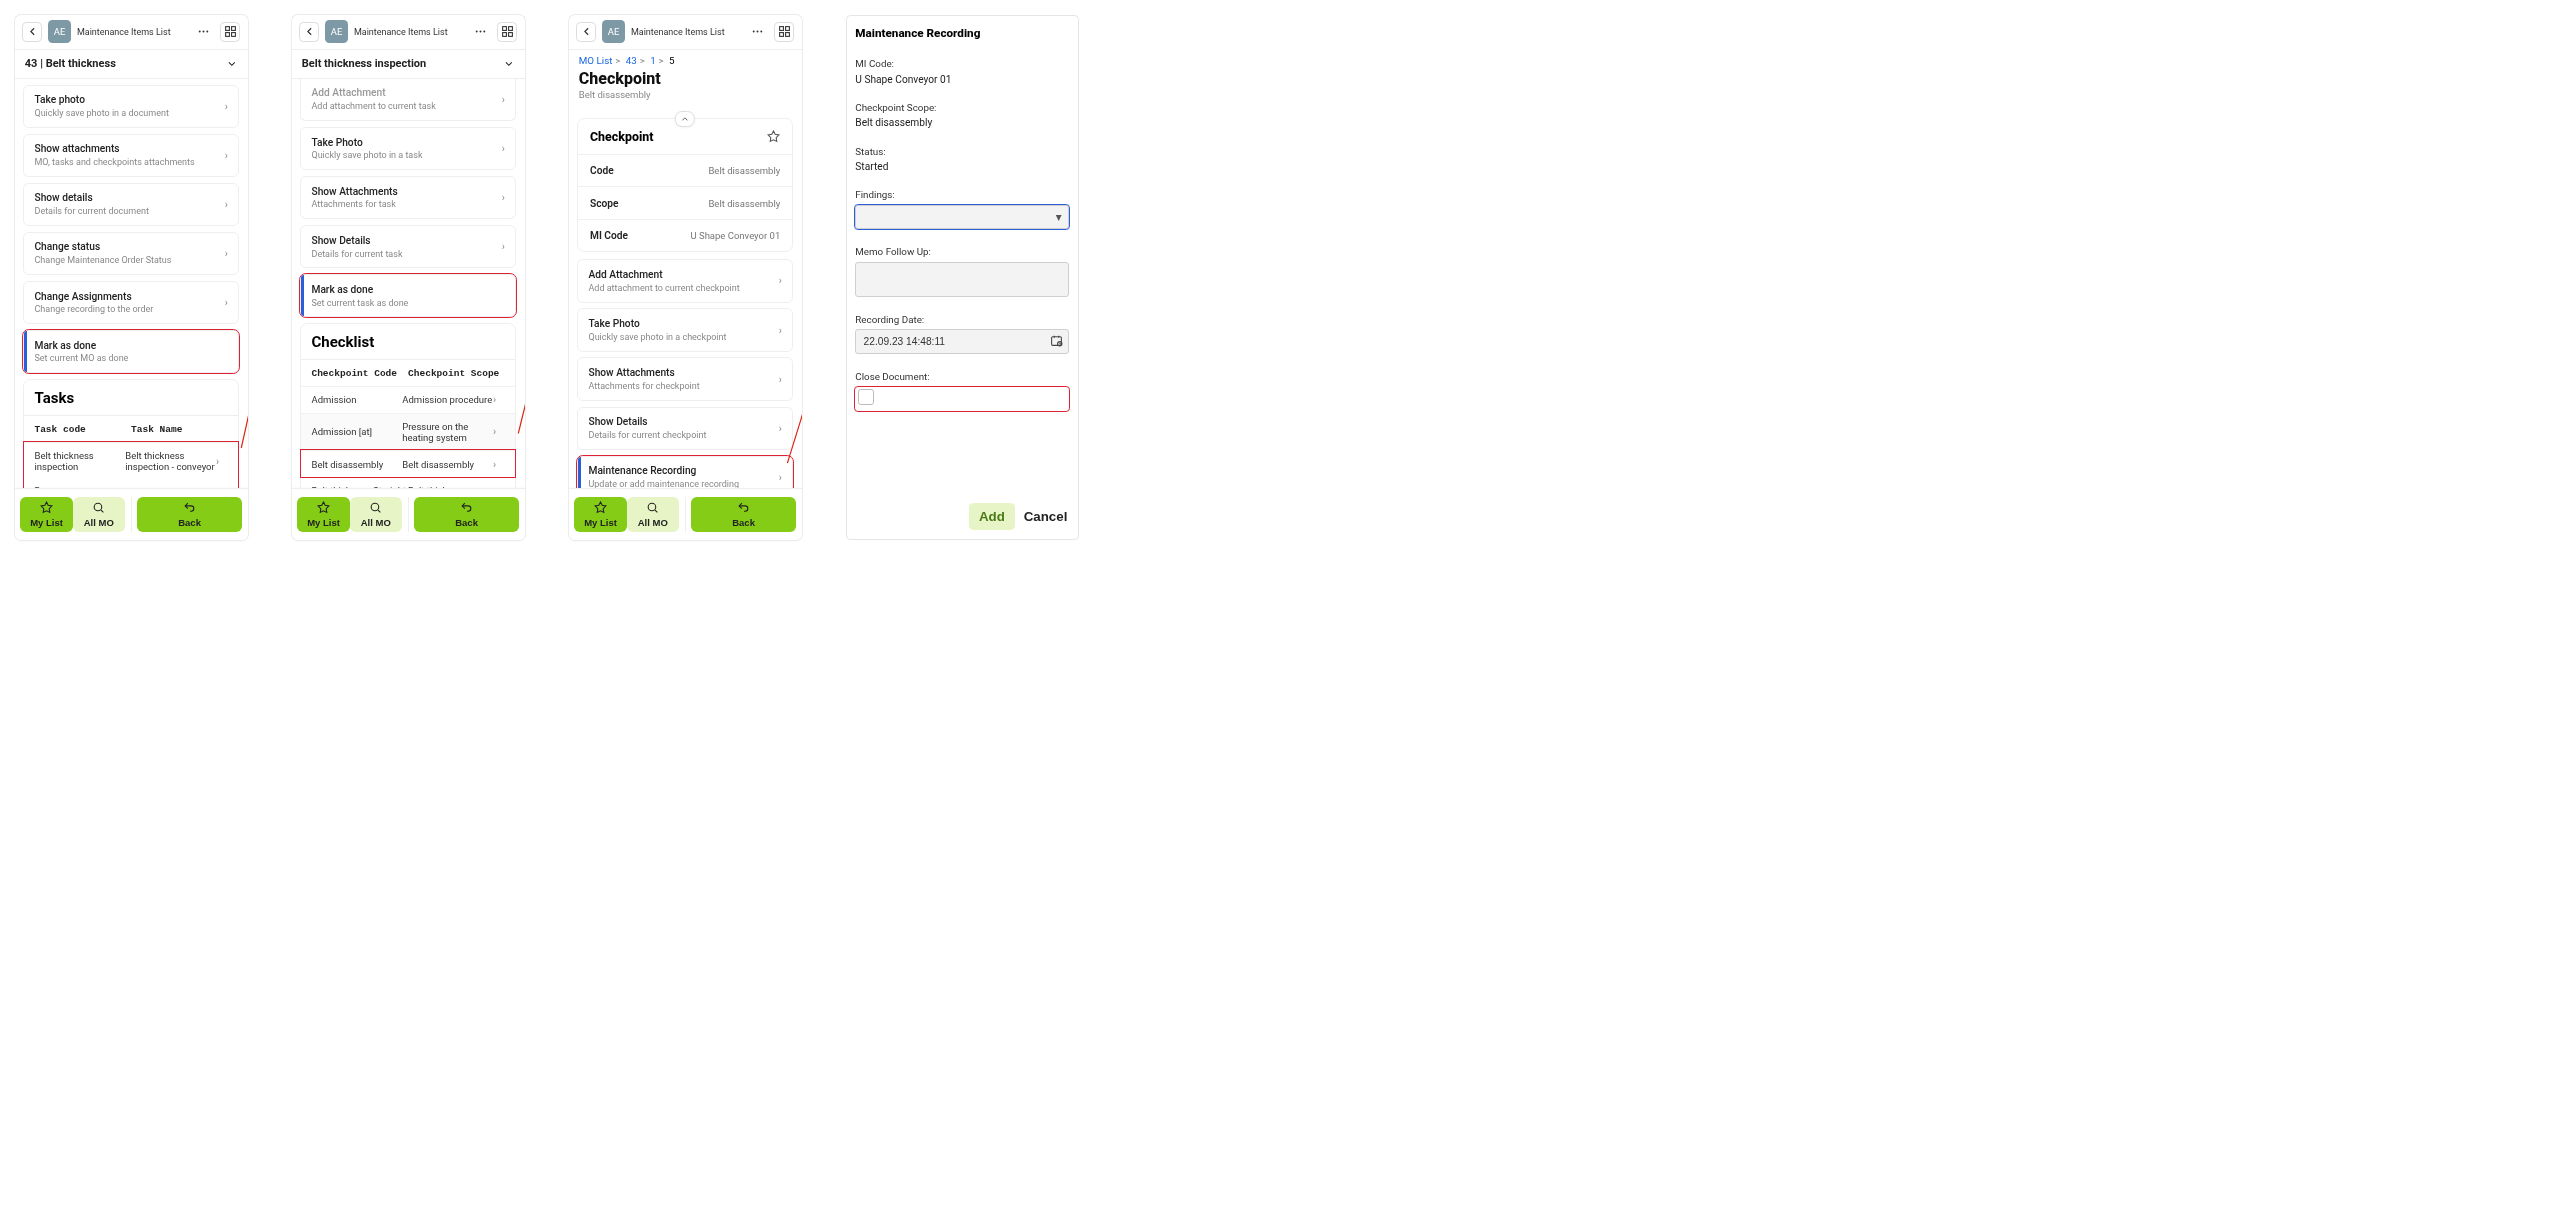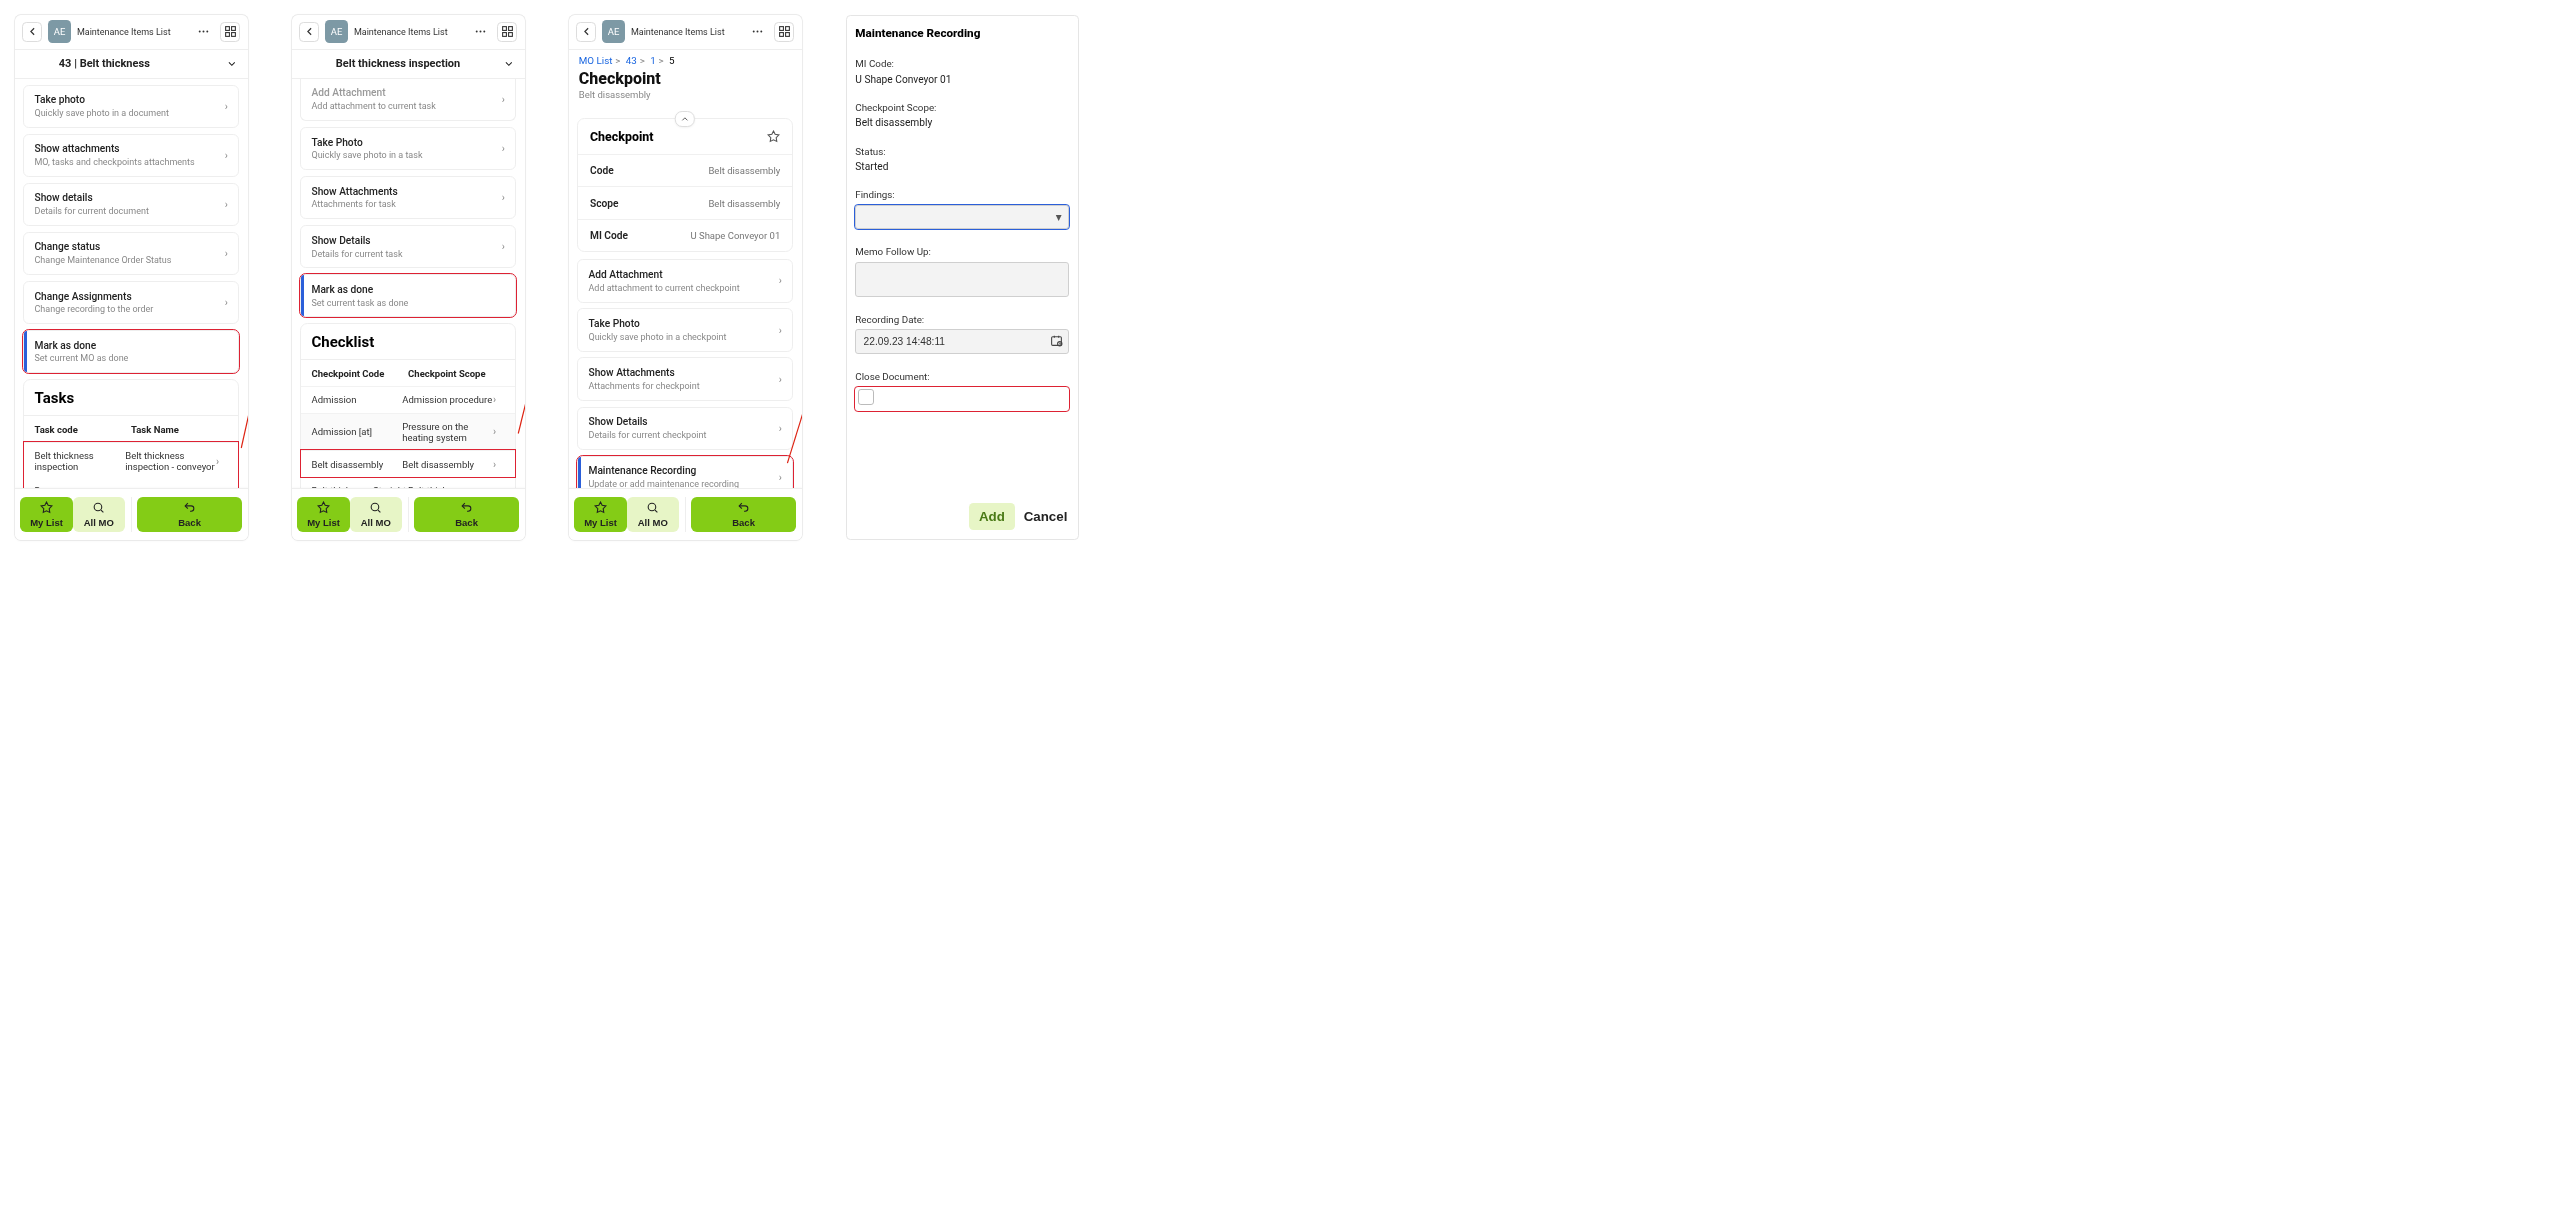--- a/index.html
+++ b/index.html
@@ -48,21 +48,21 @@
   .ae-badge {
     width:23px;height:23px;border-radius:4.4px;background:#7d99a5;color:#fff;
     display:flex;align-items:center;justify-content:center;font-weight:400;
     font-size:9.5px;
   }
   .topbar-title { font-size:9px; color:#333; flex:1; }
   .section-title-row {
     display:flex;align-items:center;justify-content:space-between;
     padding:7.3px 10.2px;border-bottom:0.7px solid #eee;
   }
-  .section-title-row .t { font-weight:700; font-size:11px; color:#222;margin-left:34px;}
+  .section-title-row .t { font-weight:700; font-size:11px; color:#222;}
   .content-scroll {
     flex:1; overflow-y:auto; padding:5.8px 8.7px;
   }
   .list-item {
     background:#fff; border:0.7px solid #eee; border-radius:5.8px;
     padding:8.7px 10.2px; margin-bottom:5.8px;
     display:flex; align-items:center; gap:7.3px; cursor:pointer;
     position:relative;
   }
   .list-item .txt { flex:1; }
@@ -73,21 +73,21 @@
     content:""; position:absolute; left:0; top:0; bottom:0; width:2.9px;
     background:#2b5fd9; border-radius:2.9px 0 0 2.9px;
   }
   .red-box { outline:1.1px solid #d23; outline-offset:-0.7px; }
   .blue-box { outline:1.1px solid #2b5fd9; outline-offset:-0.7px; }
   .card {
     background:#fff; border:0.7px solid #eee; border-radius:7.3px;
     margin:4.4px 0 7.3px 0; padding:0;
   }
   .card-h { padding:8.7px 10.2px; font-weight:700; font-size:15px; }
-  .tbl-hdr { display:flex; padding:7.3px 10.2px; font-size:9.5px; font-weight:700; color:#222; border-top:0.7px solid #eee;}
+  .tbl-hdr { display:flex; padding:7.3px 10.2px; font-size:9.5px; font-weight:700; color:#222; border-top:0.7px solid #eee;font-family:Liberation Mono, monospace;}
   .tbl-hdr > div, .tbl-row > div { flex:1; }
   .tbl-row { display:flex; padding:7.3px 10.2px; font-size:9.5px; color:#333; align-items:center; border-top:0.7px solid #f2f2f2; cursor:pointer;}
   .tbl-row .chev { flex:0 0 11.7px;}
   .done-row { padding:5.8px 10.2px 8.7px; font-size:9.5px; color:#333; }
   .bottom-bar {
     border-top:0.7px solid #eee; display:flex; padding:7.3px 5.8px; gap:4.4px;
     align-items:stretch; background:#fff;
     box-shadow:0 -0.7px 2.2px rgba(0,0,0,.03);
   }
   .bb-seg { flex:1; display:flex; align-items:center;}

